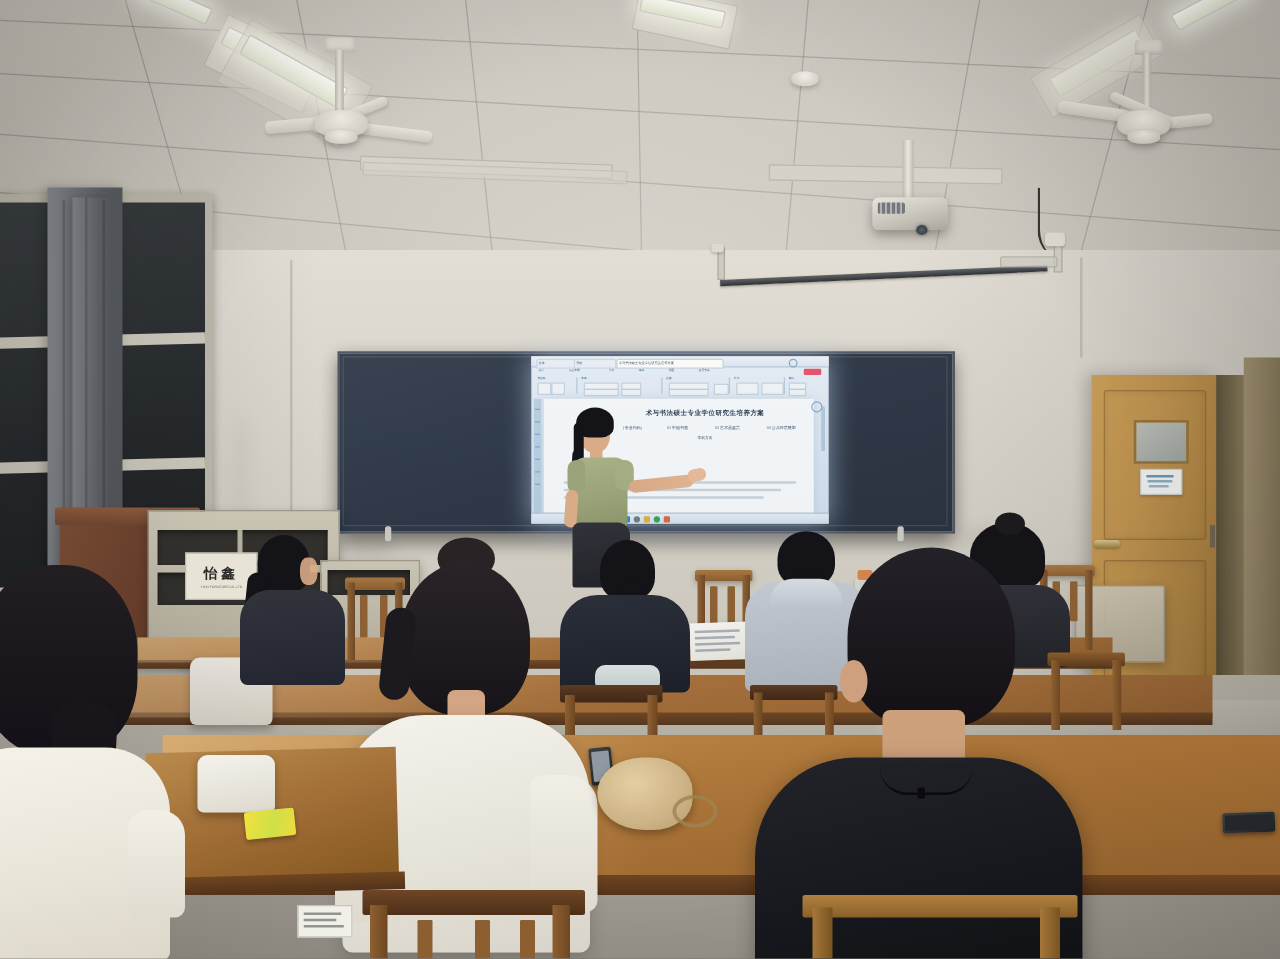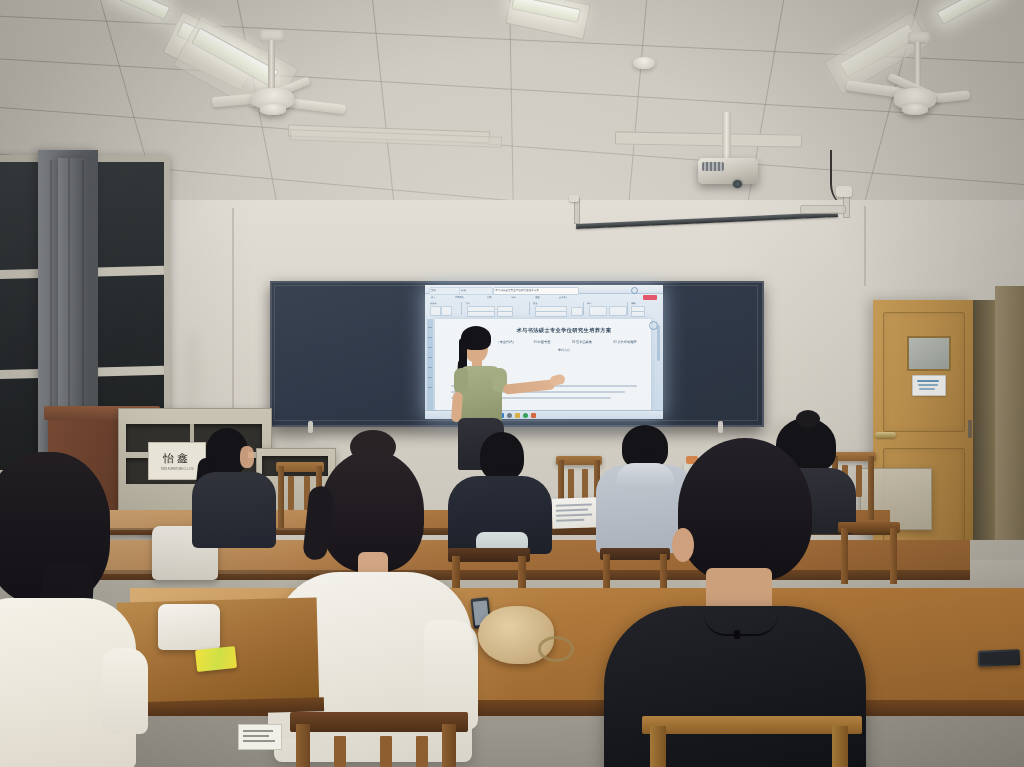--- a/index.html
+++ b/index.html
@@ -127,21 +127,21 @@
   
   .podium{position:absolute;background:linear-gradient(100deg,#7c4a32,#6a3d28 50%,#5a3320);
      box-shadow:0 4px 10px rgba(0,0,0,.35);}
   .podium-top{position:absolute;background:linear-gradient(180deg,#8d5739,#6e432c);}
   .cabinet{position:absolute;background:linear-gradient(180deg,#cdc8b8,#b8b3a2);
      border:1px solid #9d9889;box-shadow:0 3px 8px rgba(0,0,0,.28);}
   .cab-shelf{position:absolute;background:#2a2a27;box-shadow:inset 0 2px 5px rgba(0,0,0,.6);}
   .cab-div{position:absolute;background:#b5b0a0;}
   .cab-label{position:absolute;background:#e7e3d6;border:1px solid #bdb8a8;overflow:hidden;
      display:flex;flex-direction:column;align-items:center;justify-content:center;}
-  .cab-label .cn{font-family:"DejaVu Sans",sans-serif;color:#2a2a26;letter-spacing:3px;}
+  .cab-label .cn{font-family:"DejaVu Sans",sans-serif;color:#2a2a26;letter-spacing:3px;font-weight:bold;}
   .cab-label .en{color:#6a675e;}
   .table-top{position:absolute;background:linear-gradient(175deg,#c08a4f,#a87039 40%,#96612f);}
   .table-edge{position:absolute;background:linear-gradient(180deg,#6f4520,#53331a);}
   .table-sheen{position:absolute;background:linear-gradient(105deg,rgba(255,235,200,.30),rgba(255,235,200,0) 45%);}
 
   .chair{position:absolute;}
   .chair-back{position:absolute;background:linear-gradient(180deg,#a8763f,#8a5c2c);
      border-radius:2px;box-shadow:0 2px 5px rgba(0,0,0,.3);}
   .chair-slat{position:absolute;background:#8d5f30;border-radius:1px;}
   .chair-post{position:absolute;background:linear-gradient(90deg,#8e6031,#6e4722);}

